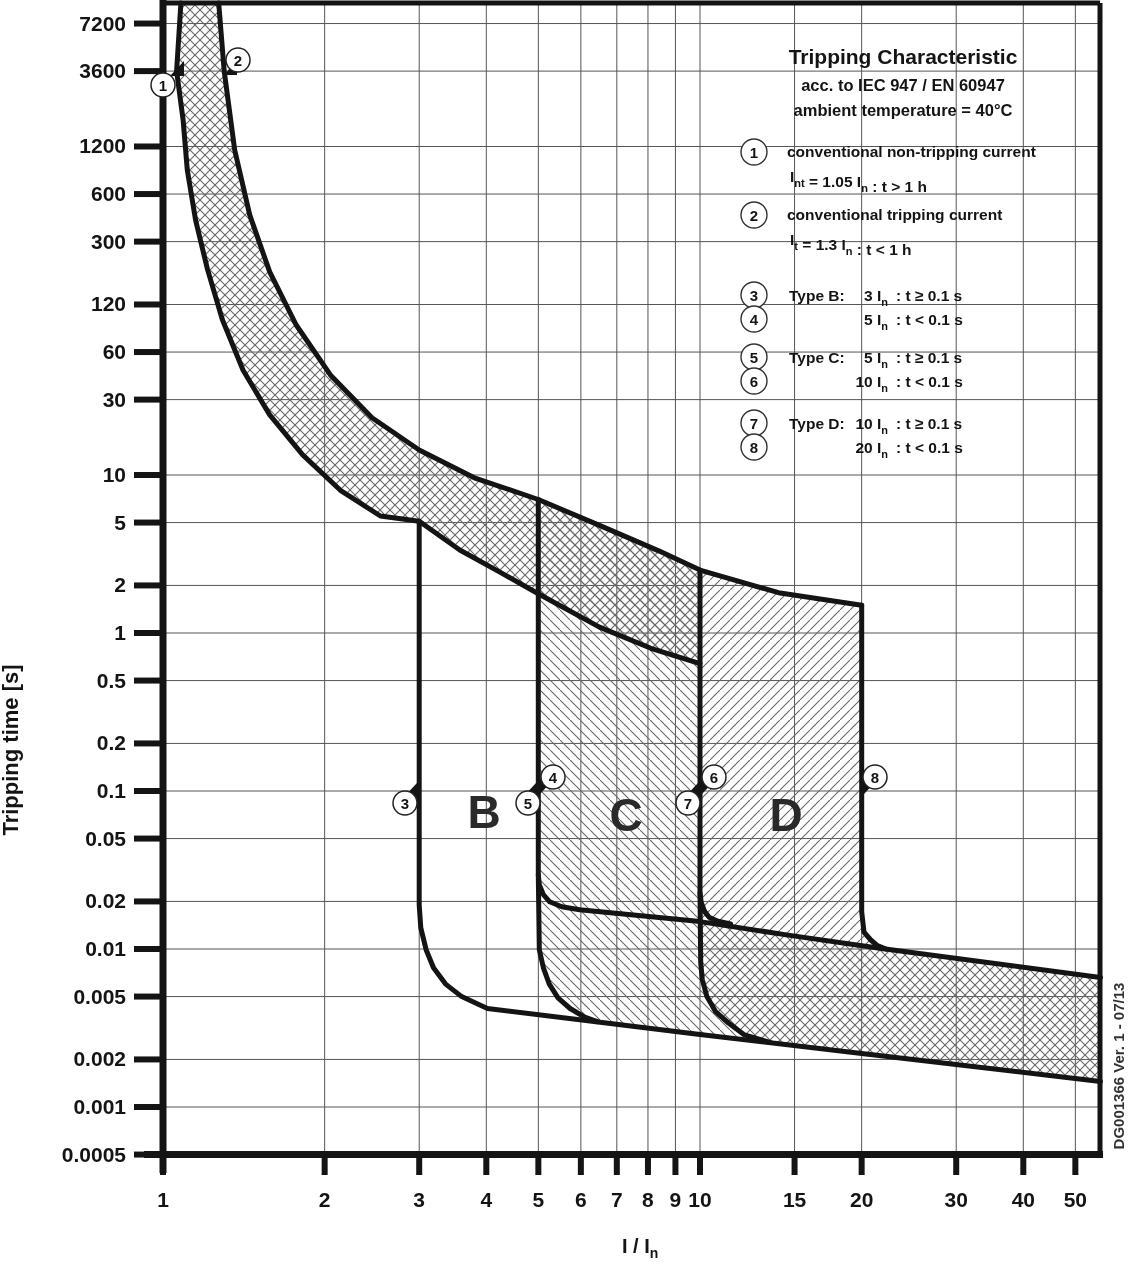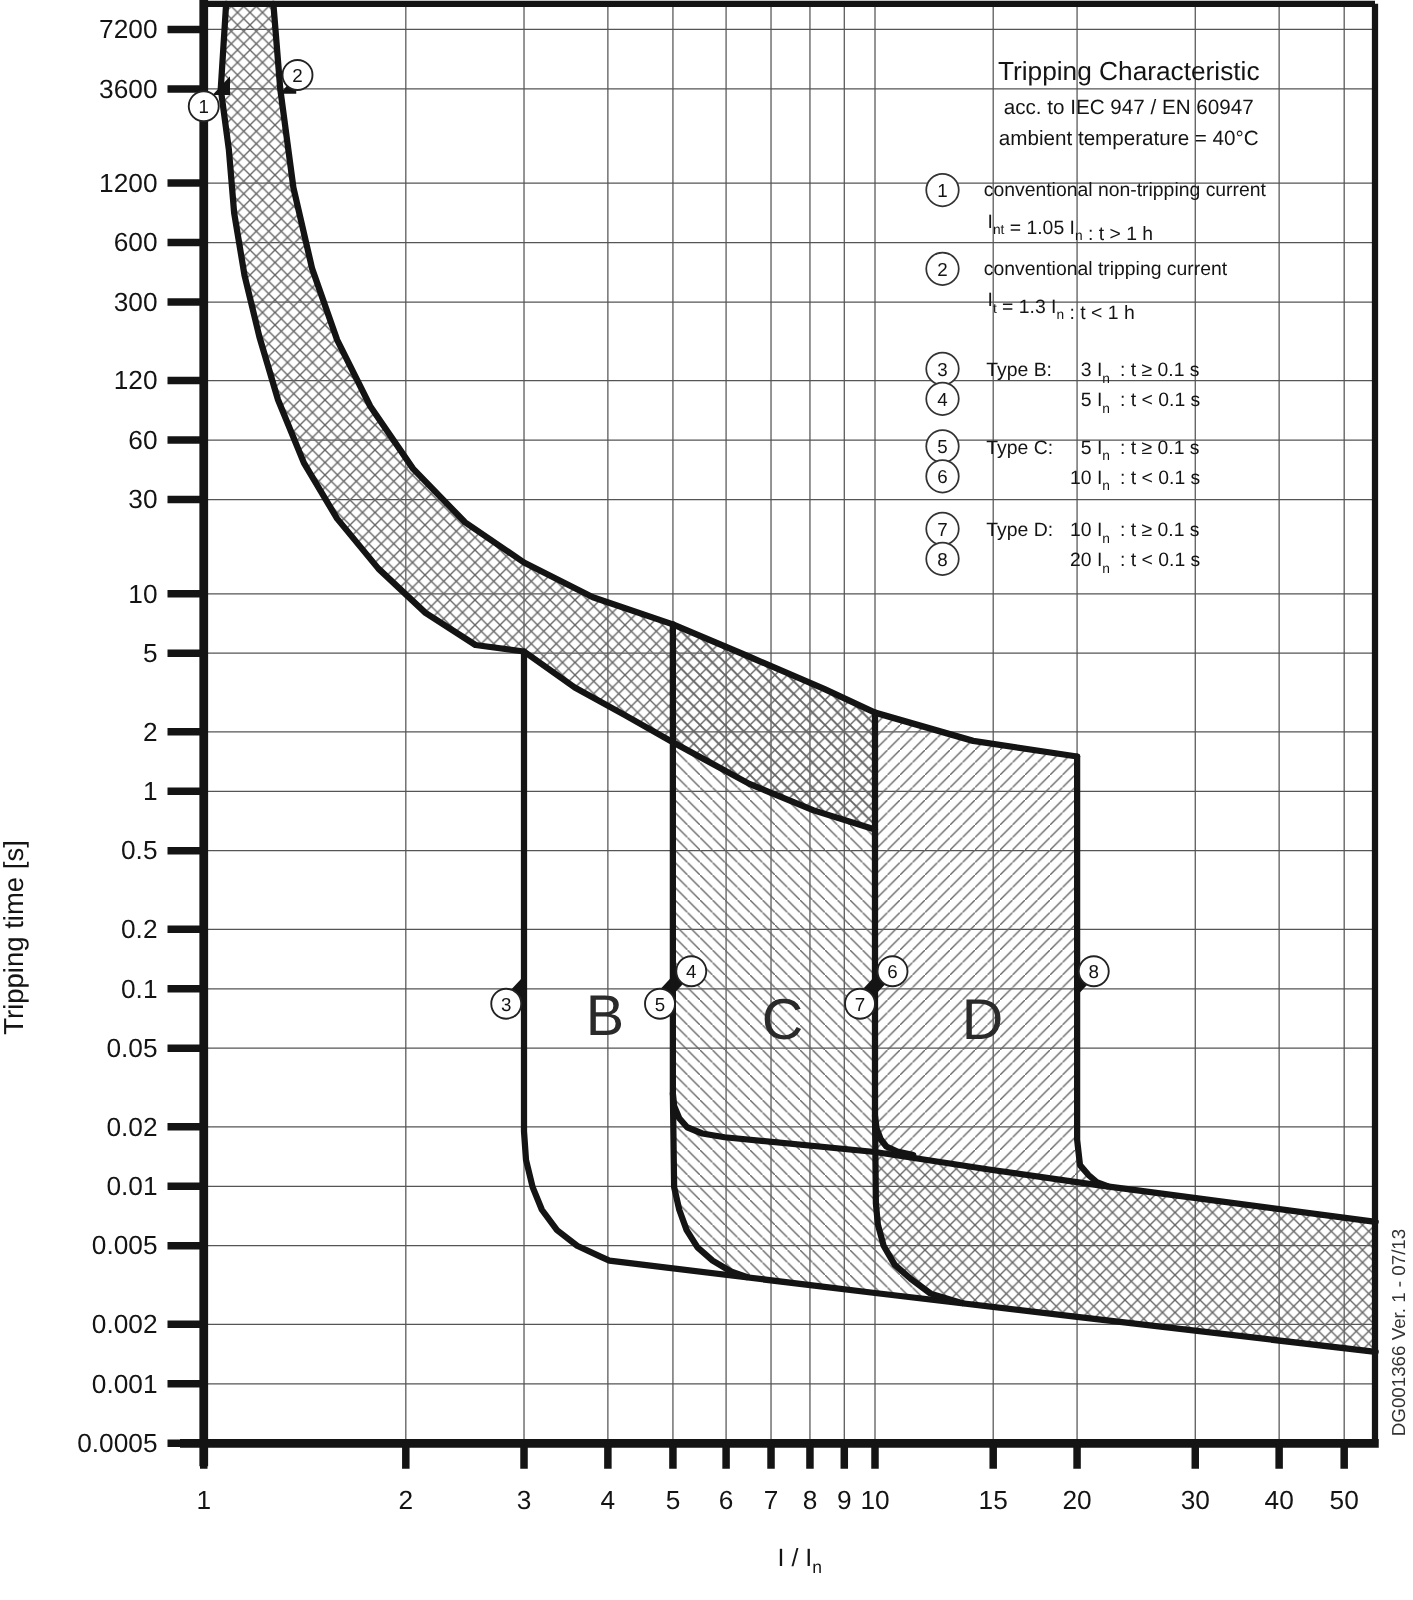--- a/index.html
+++ b/index.html
@@ -1,17 +1,17 @@
 <!DOCTYPE html>
 <html><head>
 <meta charset="utf-8">
 <style>
   html,body{margin:0;padding:0;background:#ffffff;}
   #stage{position:relative;width:1130px;height:1280px;background:#ffffff;overflow:hidden;
-         font-family:"Liberation Sans","DejaVu Sans",sans-serif;}
+         font-family:"Liberation Sans","DejaVu Sans",sans-serif;font-weight:bold;}
   svg text{font-family:"Liberation Sans","DejaVu Sans",sans-serif;}
 </style>
 </head>
 <body>
 
 <div id="stage">
   
   <svg id="chart" width="1130" height="1280" viewBox="0 0 1130 1280">
       <defs>
         <pattern id="hx" width="10" height="10" patternUnits="userSpaceOnUse">

